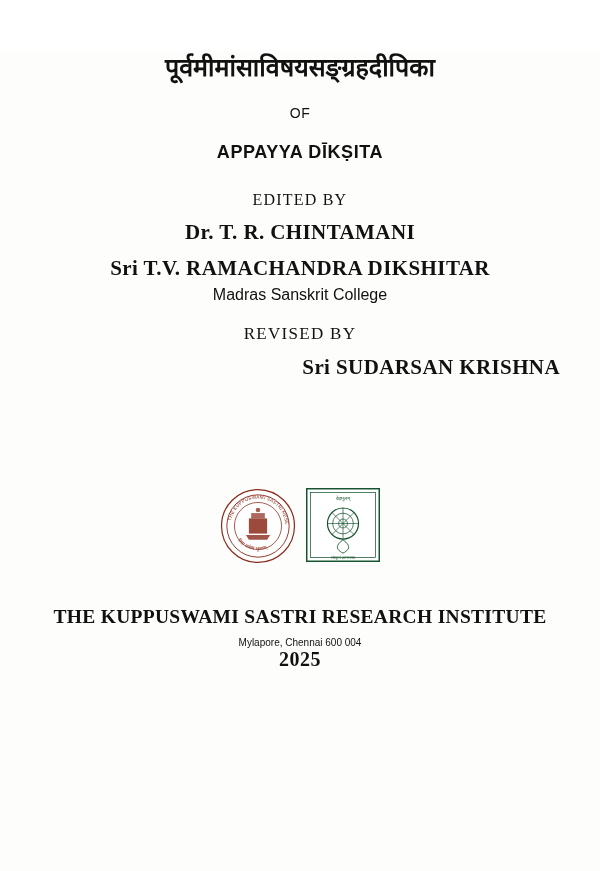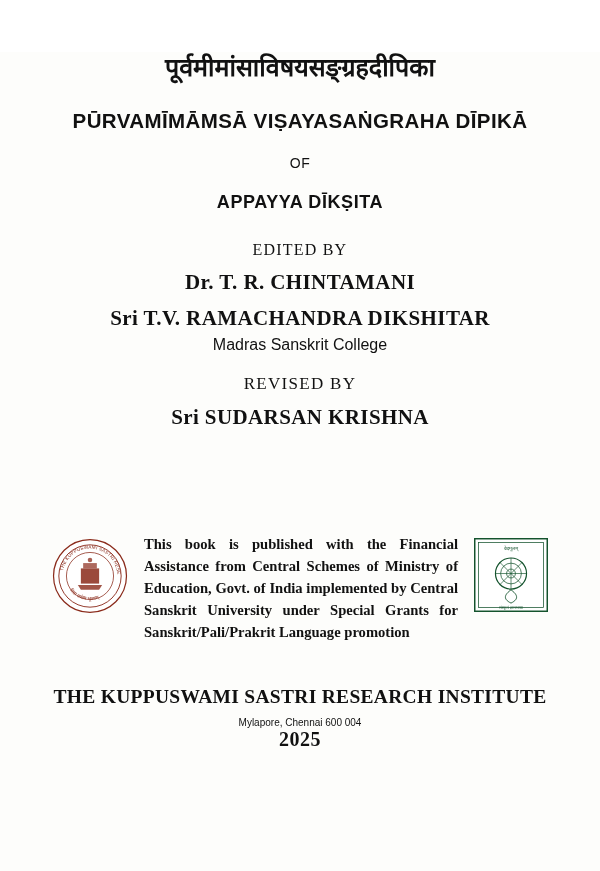--- a/index.html
+++ b/index.html
@@ -93,20 +93,21 @@
     font-weight: 400;
     letter-spacing: 1.3px;
     margin-top: 20px;
   }
   .reviser-name {
     font-family: "Liberation Serif", serif;
     font-size: 21px;
     font-weight: 700;
     letter-spacing: 0.4px;
     margin-top: 11px;
+    text-align: right;
   }
   .reviser-affiliation {
     font-family: "Liberation Sans", sans-serif;
     font-size: 14.5px;
     font-weight: 400;
     margin-top: 8px;
   }
 
   .funding-block {
     display: flex;
@@ -162,21 +163,20 @@
   }
   svg { display: block; }
 </style>
 </head>
 <body>
 
 <div class="page">
 
   <div class="center devanagari-title">पूर्वमीमांसाविषयसङ्ग्रहदीपिका</div>
 
-  <div class="center roman-title">PŪRVAMĪMĀMSĀ VIṢAYASAṄGRAHA DĪPIKĀ</div>
 
   <div class="center of-line">OF</div>
 
   <div class="center author">APPAYYA DĪKṢITA</div>
 
   <div class="center edited-by">EDITED BY</div>
 
   <div class="center editor-name">Dr. T. R. CHINTAMANI</div>
 
 
@@ -204,21 +204,20 @@
         <text font-family="'DejaVu Sans', sans-serif" font-size="6" fill="#8a2a1a">
           <textPath href="#arcBot" startOffset="16%">विद्या सर्वस्य भूषणम्</textPath>
         </text>
         <rect x="38" y="40" width="24" height="20" fill="#8a2a1a" opacity="0.85"></rect>
         <rect x="41" y="33" width="18" height="7" fill="#8a2a1a" opacity="0.7"></rect>
         <path d="M 34 62 L 66 62 L 62 68 L 38 68 Z" fill="#8a2a1a" opacity="0.8"></path>
         <circle cx="50" cy="29" r="3" fill="#8a2a1a" opacity="0.75"></circle>
       </svg>
     </div>
 
-    <div class="funding-text">This book is published with the Financial Assistance from Central Schemes of Ministry of Education, Govt. of India implemented by Central Sanskrit University under Special Grants for Sanskrit/Pali/Prakrit Language promotion</div>
 
     <div class="seal-right">
       <svg viewBox="0 0 100 100" width="74" height="74" aria-hidden="true">
         <rect x="1" y="1" width="98" height="98" fill="#ffffff" stroke="#14532d" stroke-width="2"></rect>
         <rect x="6" y="6" width="88" height="88" fill="#ffffff" stroke="#14532d" stroke-width="1"></rect>
         <text x="50" y="16" text-anchor="middle" font-family="'DejaVu Sans', sans-serif" font-size="6.5" fill="#14532d">वेदमूलम्</text>
         <circle cx="50" cy="48" r="21" fill="none" stroke="#14532d" stroke-width="1.6"></circle>
         <circle cx="50" cy="48" r="14" fill="none" stroke="#14532d" stroke-width="1"></circle>
         <circle cx="50" cy="48" r="6" fill="none" stroke="#14532d" stroke-width="1"></circle>
         <g stroke="#14532d" stroke-width="0.9">

